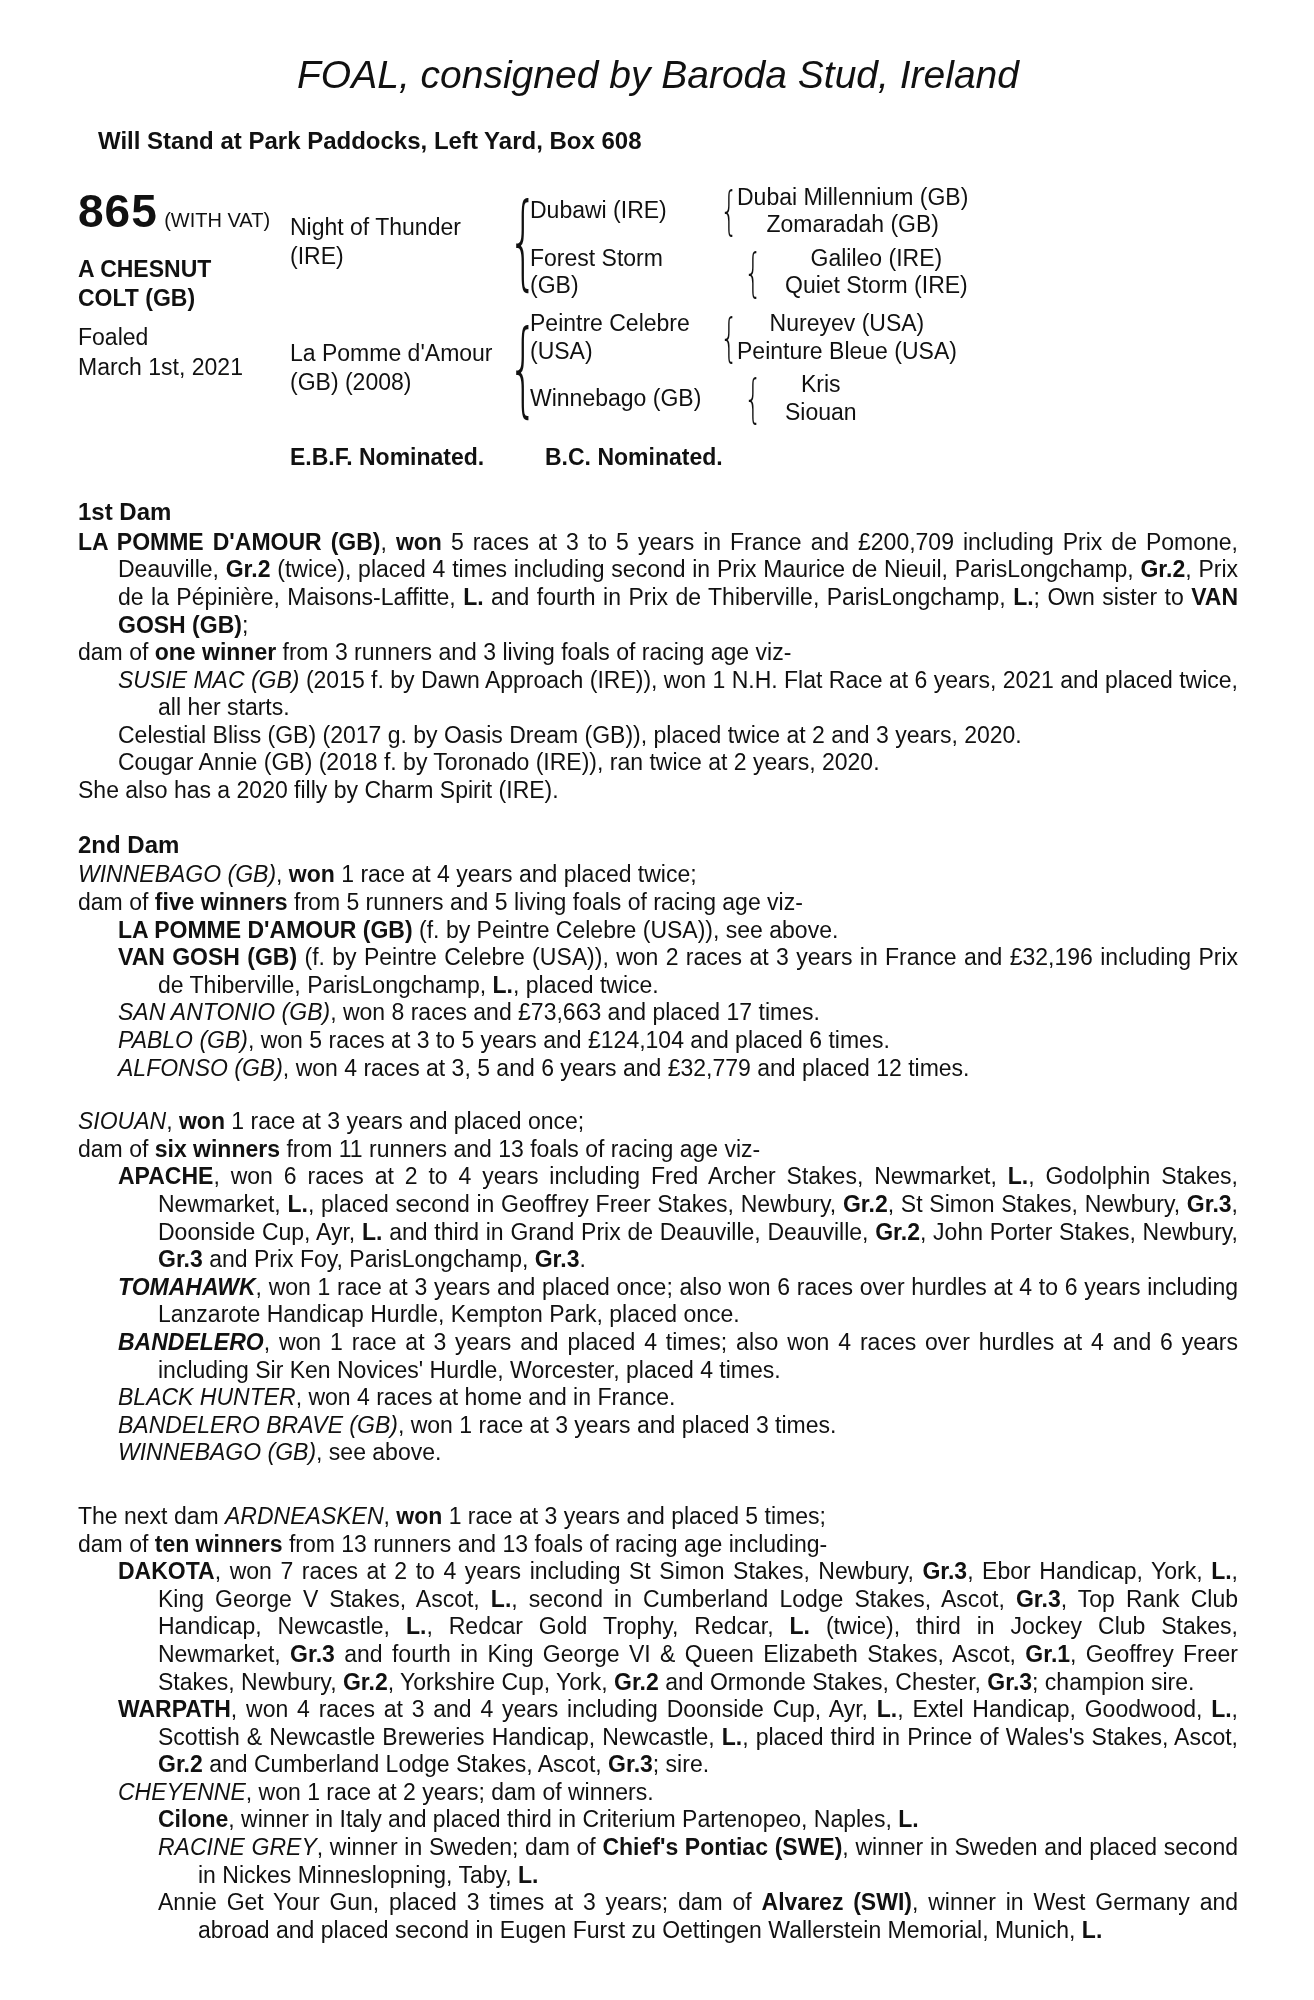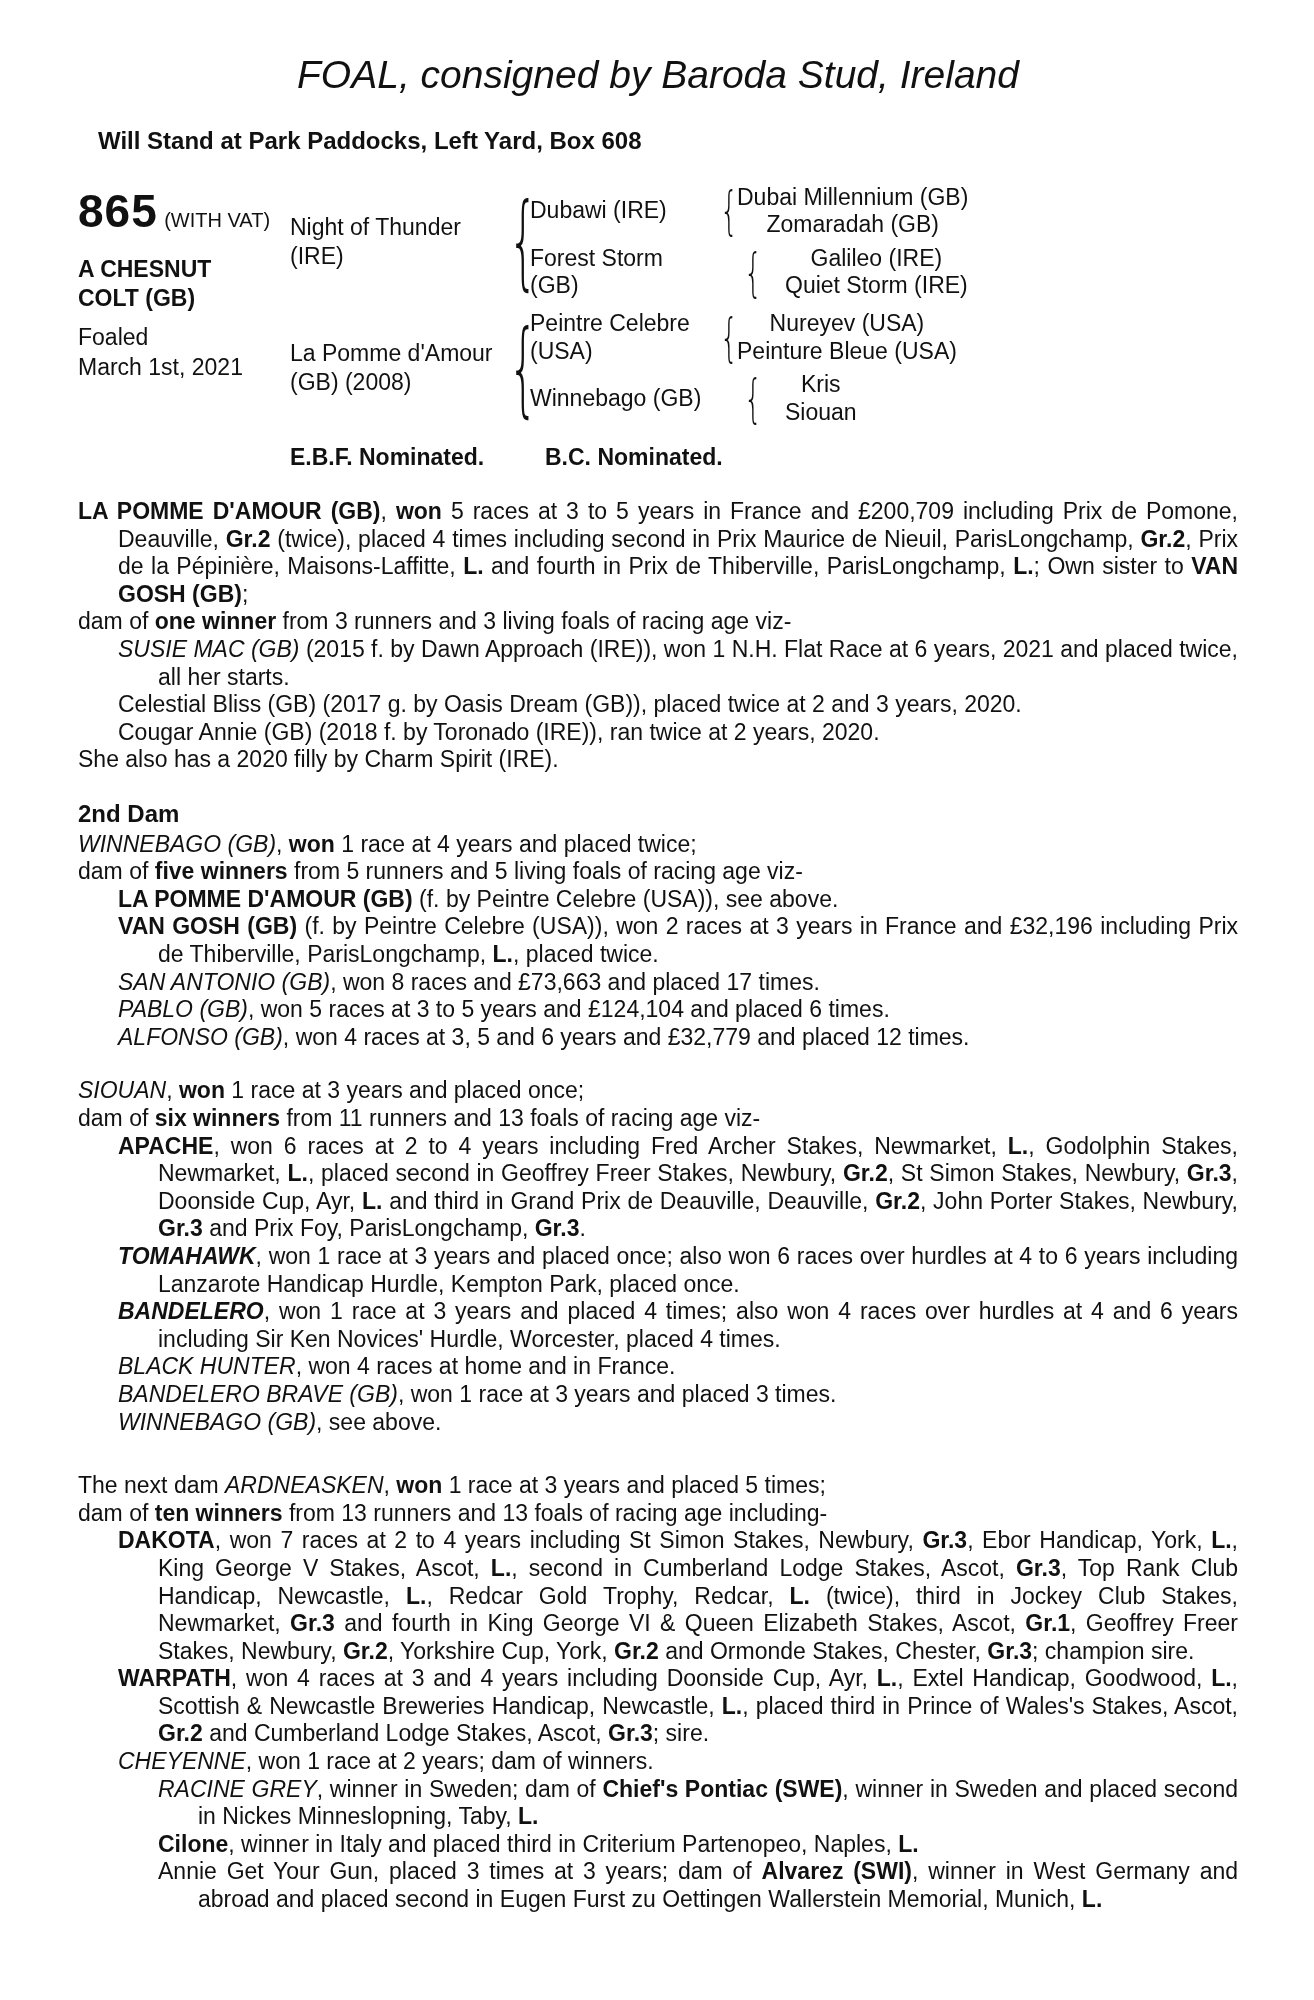--- a/index.html
+++ b/index.html
@@ -152,20 +152,21 @@
     </div>
   </div>
 
   <div class="noms">
     <span class="nom-1">E.B.F. Nominated.</span>
     <span class="nom-2">B.C. Nominated.</span>
   </div>
 
   <div class="dam-sections">
       <section class="dam-section with-h">
+        <h2 class="sec-heading">1st Dam</h2>
         <p class="para l0"><span class="b">LA POMME D'AMOUR (GB)</span><span>, </span><span class="b">won</span><span> 5 races at 3 to 5 years in France and £200,709 including Prix de Pomone, Deauville, </span><span class="b">Gr.2</span><span> (twice), placed 4 times including second in Prix Maurice de Nieuil, ParisLongchamp, </span><span class="b">Gr.2</span><span>, Prix de la Pépinière, Maisons-Laffitte, </span><span class="b">L.</span><span> and fourth in Prix de Thiberville, ParisLongchamp, </span><span class="b">L.</span><span>; Own sister to </span><span class="b">VAN GOSH (GB)</span><span>;</span></p>
         <p class="para l0"><span>dam of </span><span class="b">one winner</span><span> from 3 runners and 3 living foals of racing age viz-</span></p>
         <p class="para l1"><span class="i">SUSIE MAC (GB)</span><span> (2015 f. by Dawn Approach (IRE)), won 1 N.H. Flat Race at 6 years, 2021 and placed twice, all her starts.</span></p>
         <p class="para l1"><span>Celestial Bliss (GB) (2017 g. by Oasis Dream (GB)), placed twice at 2 and 3 years, 2020.</span></p>
         <p class="para l1"><span>Cougar Annie (GB) (2018 f. by Toronado (IRE)), ran twice at 2 years, 2020.</span></p>
         <p class="para l0"><span>She also has a 2020 filly by Charm Spirit (IRE).</span></p>
       </section>
       <section class="dam-section with-h">
         <h2 class="sec-heading">2nd Dam</h2>
         <p class="para l0"><span class="i">WINNEBAGO (GB)</span><span>, </span><span class="b">won</span><span> 1 race at 4 years and placed twice;</span></p>
@@ -185,19 +186,19 @@
         <p class="para l1"><span class="i">BLACK HUNTER</span><span>, won 4 races at home and in France.</span></p>
         <p class="para l1"><span class="i">BANDELERO BRAVE (GB)</span><span>, won 1 race at 3 years and placed 3 times.</span></p>
         <p class="para l1"><span class="i">WINNEBAGO (GB)</span><span>, see above.</span></p>
       </section>
       <section class="dam-section no-h">
         <p class="para l0"><span>The next dam </span><span class="i">ARDNEASKEN</span><span>, </span><span class="b">won</span><span> 1 race at 3 years and placed 5 times;</span></p>
         <p class="para l0"><span>dam of </span><span class="b">ten winners</span><span> from 13 runners and 13 foals of racing age including-</span></p>
         <p class="para l1"><span class="b">DAKOTA</span><span>, won 7 races at 2 to 4 years including St Simon Stakes, Newbury, </span><span class="b">Gr.3</span><span>, Ebor Handicap, York, </span><span class="b">L.</span><span>, King George V Stakes, Ascot, </span><span class="b">L.</span><span>, second in Cumberland Lodge Stakes, Ascot, </span><span class="b">Gr.3</span><span>, Top Rank Club Handicap, Newcastle, </span><span class="b">L.</span><span>, Redcar Gold Trophy, Redcar, </span><span class="b">L.</span><span> (twice), third in Jockey Club Stakes, Newmarket, </span><span class="b">Gr.3</span><span> and fourth in King George VI &amp; Queen Elizabeth Stakes, Ascot, </span><span class="b">Gr.1</span><span>, Geoffrey Freer Stakes, Newbury, </span><span class="b">Gr.2</span><span>, Yorkshire Cup, York, </span><span class="b">Gr.2</span><span> and Ormonde Stakes, Chester, </span><span class="b">Gr.3</span><span>; champion sire.</span></p>
         <p class="para l1"><span class="b">WARPATH</span><span>, won 4 races at 3 and 4 years including Doonside Cup, Ayr, </span><span class="b">L.</span><span>, Extel Handicap, Goodwood, </span><span class="b">L.</span><span>, Scottish &amp; Newcastle Breweries Handicap, Newcastle, </span><span class="b">L.</span><span>, placed third in Prince of Wales's Stakes, Ascot, </span><span class="b">Gr.2</span><span> and Cumberland Lodge Stakes, Ascot, </span><span class="b">Gr.3</span><span>; sire.</span></p>
         <p class="para l1"><span class="i">CHEYENNE</span><span>, won 1 race at 2 years; dam of winners.</span></p>
+        <p class="para l2"><span class="b">Cilone</span><span>, winner in Italy and placed third in Criterium Partenopeo, Naples, </span><span class="b">L.</span></p>
         <p class="para l2"><span class="i">RACINE GREY</span><span>, winner in Sweden; dam of </span><span class="b">Chief's Pontiac (SWE)</span><span>, winner in Sweden and placed second in Nickes Minneslopning, Taby, </span><span class="b">L.</span></p>
-        <p class="para l2"><span class="b">Cilone</span><span>, winner in Italy and placed third in Criterium Partenopeo, Naples, </span><span class="b">L.</span></p>
         <p class="para l2"><span>Annie Get Your Gun, placed 3 times at 3 years; dam of </span><span class="b">Alvarez (SWI)</span><span>, winner in West Germany and abroad and placed second in Eugen Furst zu Oettingen Wallerstein Memorial, Munich, </span><span class="b">L.</span></p>
       </section>
     </div>
 
 </div>
 
 </body></html>

